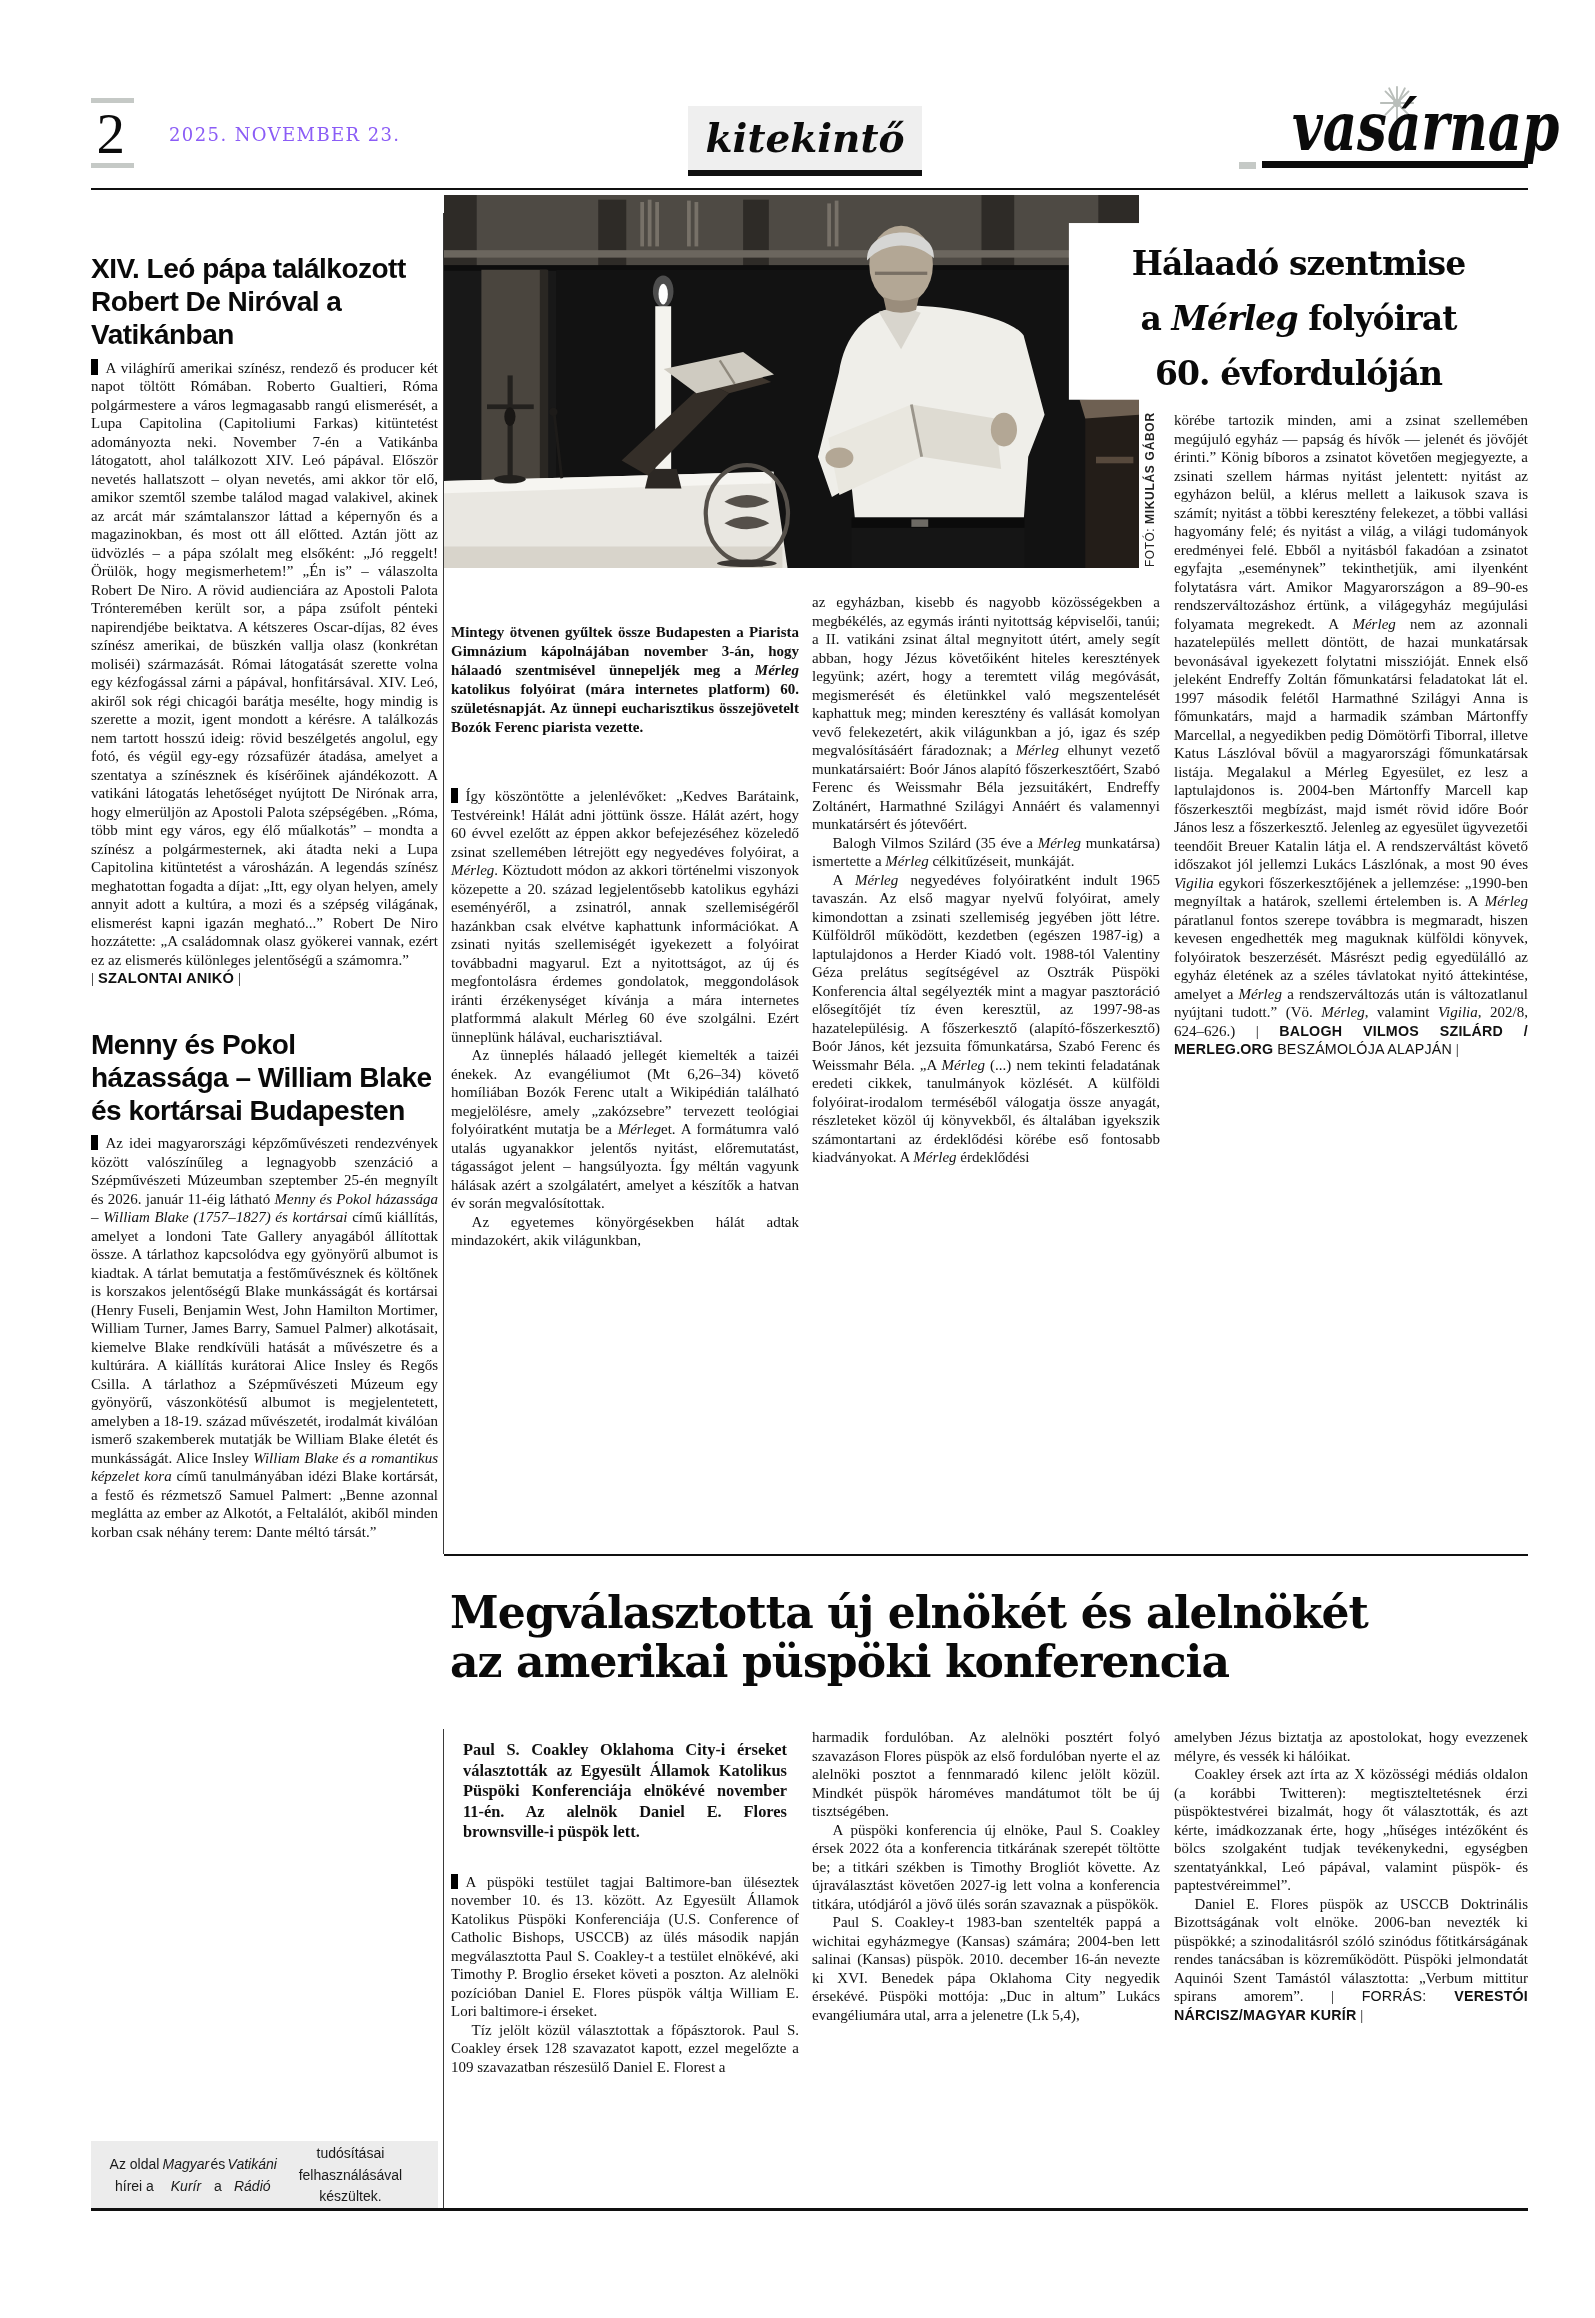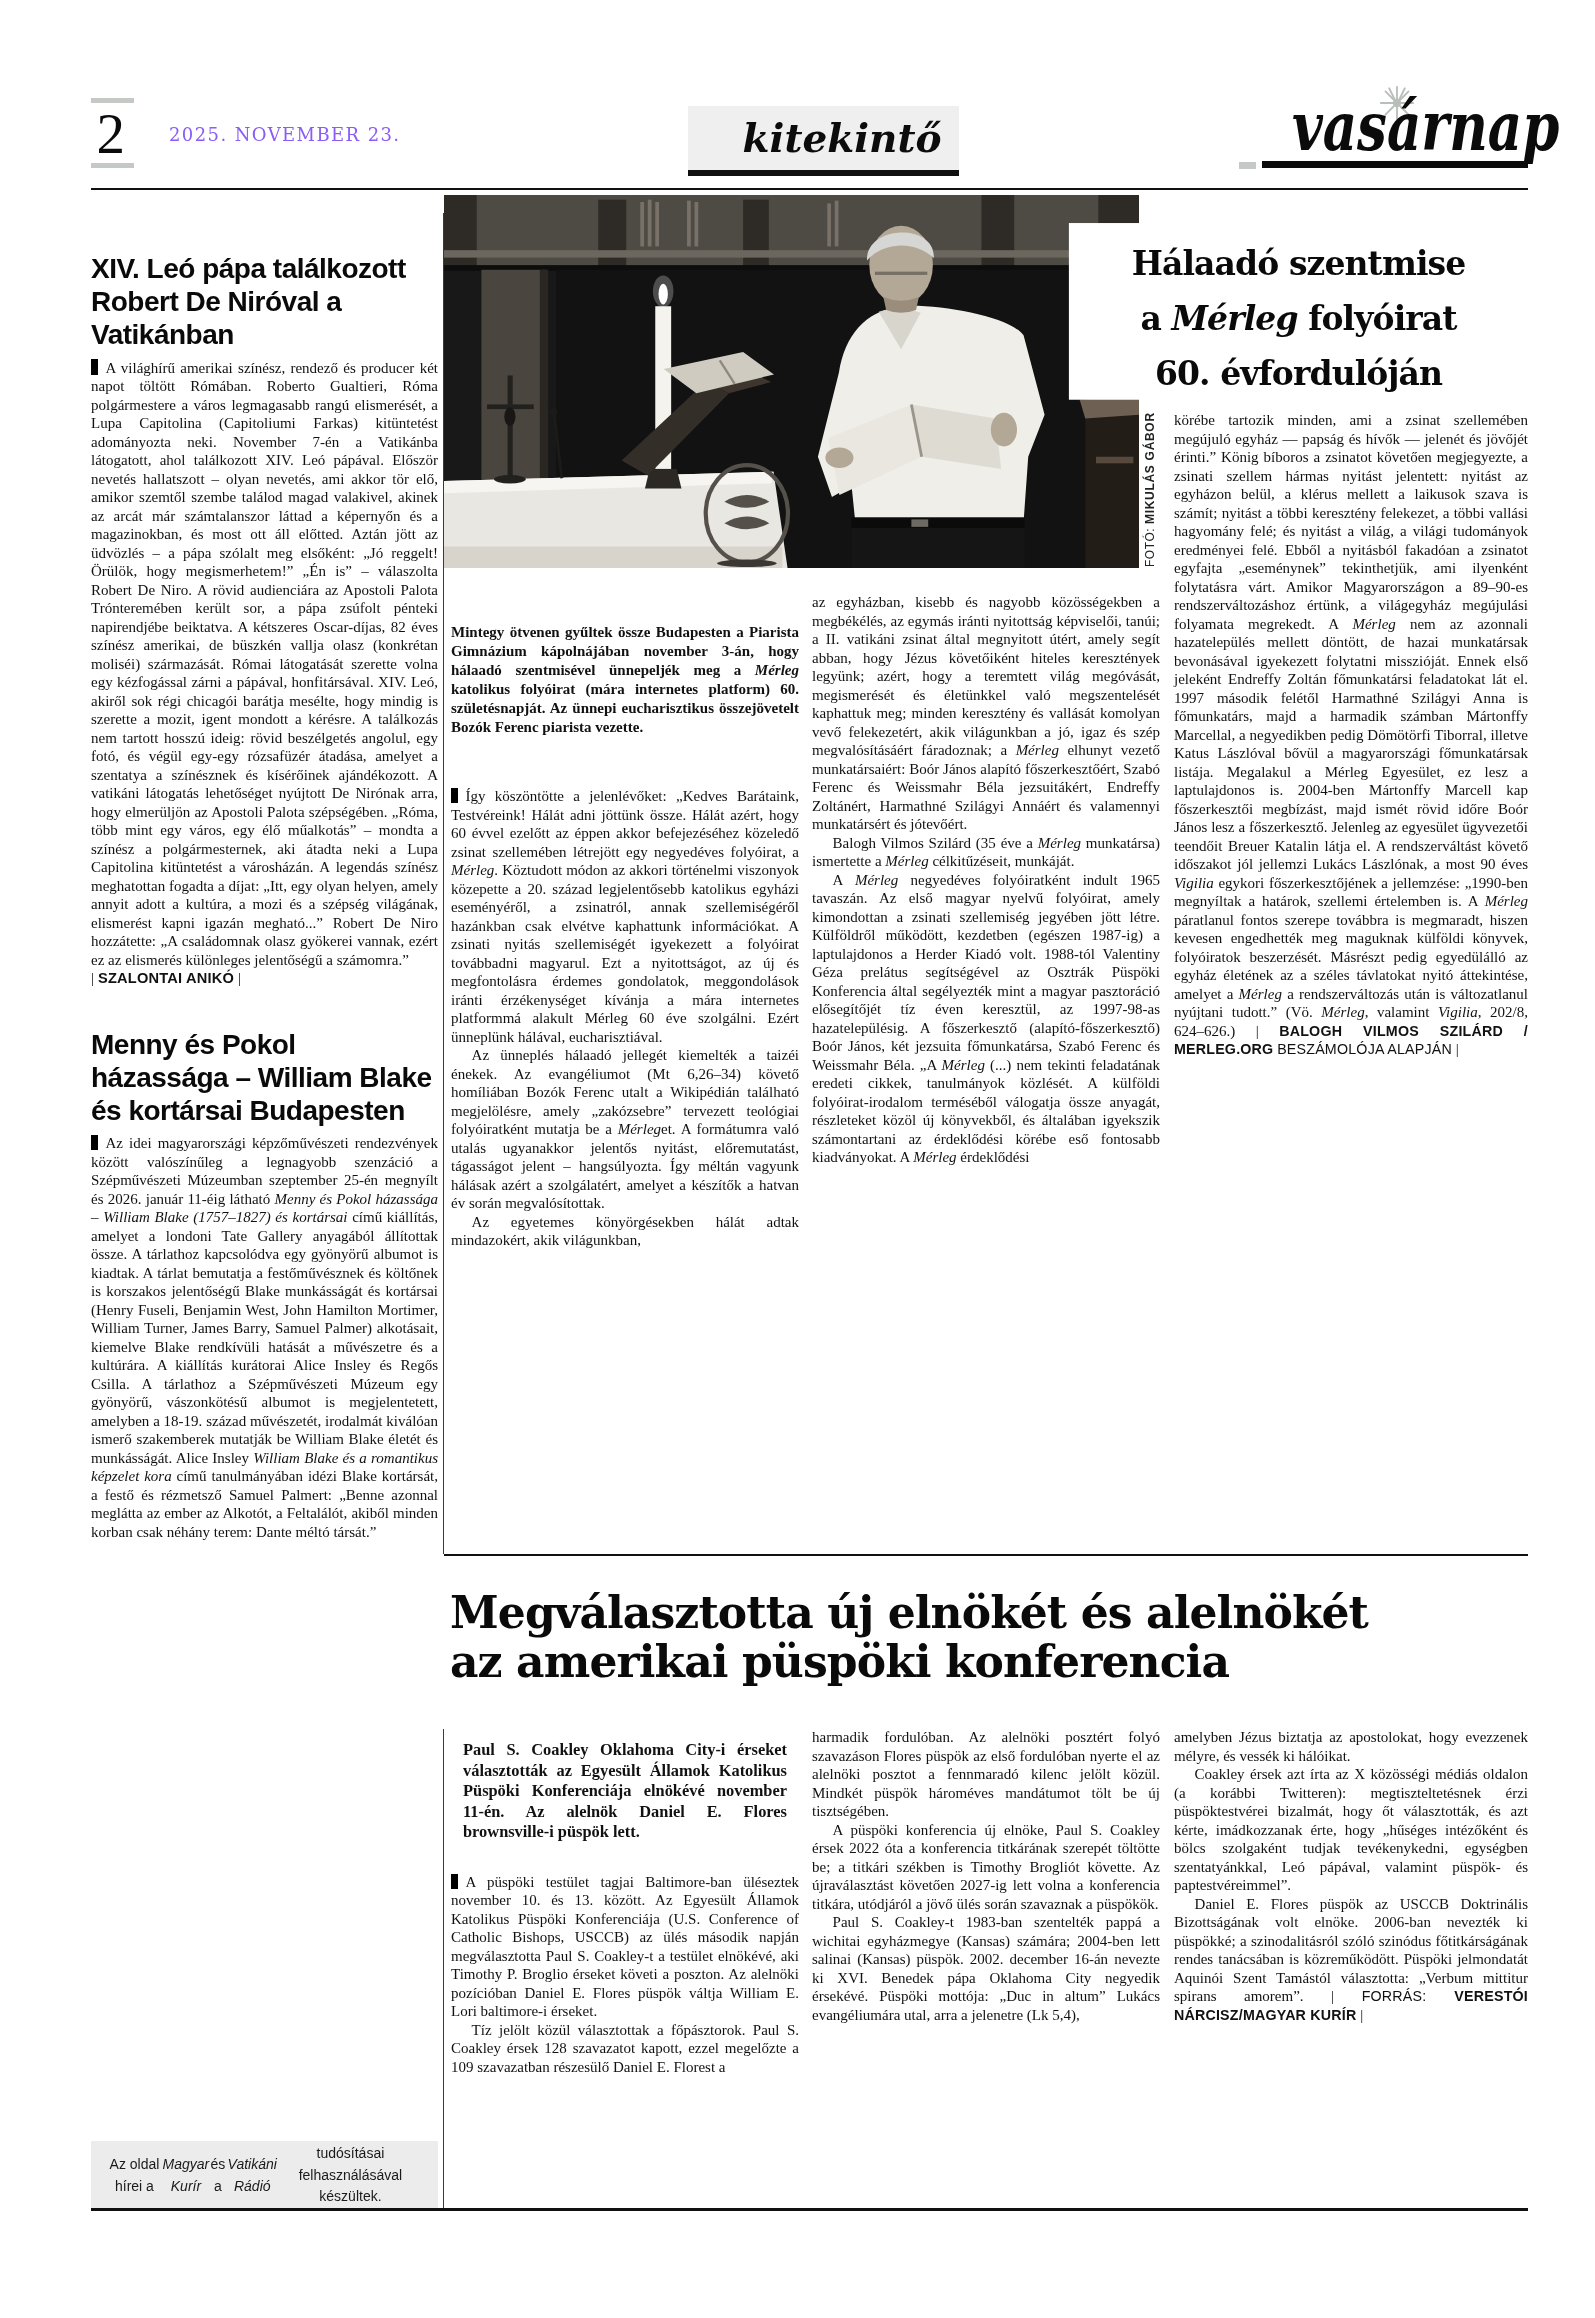--- a/index.html
+++ b/index.html
@@ -53,21 +53,21 @@
 </head>
 <body>
 
 <div class="abs" style="left:91px;top:98px;">
   <div class="graybar"></div>
   <div class="pagenum" style="padding:1.9px 0 0.9px 5.6px;">2</div>
   <div class="graybar"></div>
 </div>
 <div class="abs date" style="left:169px;top:124px;">2025. NOVEMBER 23.</div>
 
-<div class="abs badge" style="left:688px;top:106px;padding-left:37px;">
+<div class="abs badge" style="left:688px;top:106px;">
   <span>kitekintő</span>
 </div>
 
 <div class="abs" style="left:1225px;top:92px;width:304px;text-align:right;">
   <span class="abs" style="left:154px;top:-7.5px;">
     <svg width="36" height="36" viewBox="0 0 78 78">
       <g stroke="#b9beba" stroke-width="4" stroke-linecap="round">
         <line x1="39" y1="4" x2="39" y2="34"></line>
           <line x1="39" y1="44" x2="39" y2="74"></line>
         <line x1="4" y1="39" x2="30" y2="39"></line>
@@ -217,21 +217,21 @@
     </div>
   <div data-marker="">
       <p class="first">A püspöki testület tagjai Baltimore-ban üléseztek november 10. és 13. között. Az Egyesült Államok Katolikus Püspöki Konferenciája (U.S. Conference of Catholic Bishops, USCCB) az ülés második napján megválasztotta Paul S. Coakley-t a testület elnökévé, aki Timothy P. Broglio érseket követi a poszton. Az alelnöki pozícióban Daniel E. Flores püspök váltja William E. Lori baltimore-i érseket.</p>
       <p class="">Tíz jelölt közül választottak a főpásztorok. Paul S. Coakley érsek 128 szavazatot kapott, ezzel megelőzte a 109 szavazatban részesülő Daniel E. Florest a</p>
     </div>
 </div>
 
 <div class="abs col" style="left:812px;top:1728px;width:348px;">
     <p class="first">harmadik fordulóban. Az alelnöki posztért folyó szavazáson Flores püspök az első fordulóban nyerte el az alelnöki posztot a fennmaradó kilenc jelölt közül. Mindkét püspök hároméves mandátumot tölt be új tisztségében.</p>
     <p class="">A püspöki konferencia új elnöke, Paul S. Coakley érsek 2022 óta a konferencia titkárának szerepét töltötte be; a titkári székben is Timothy Brogliót követte. Az újraválasztást követően 2027-ig lett volna a konferencia titkára, utódjáról a jövő ülés során szavaznak a püspökök.</p>
-    <p class="">Paul S. Coakley-t 1983-ban szentelték pappá a wichitai egyházmegye (Kansas) számára; 2004-ben lett salinai (Kansas) püspök. 2002. december 16-án nevezte ki XVI. Benedek pápa Oklahoma City negyedik érsekévé. Püspöki mottója: „Duc in altum” Lukács evangéliumára utal, arra a jelenetre (Lk 5,4),</p>
+    <p class="">Paul S. Coakley-t 1983-ban szentelték pappá a wichitai egyházmegye (Kansas) számára; 2004-ben lett salinai (Kansas) püspök. 2010. december 16-án nevezte ki XVI. Benedek pápa Oklahoma City negyedik érsekévé. Püspöki mottója: „Duc in altum” Lukács evangéliumára utal, arra a jelenetre (Lk 5,4),</p>
   </div>
 
 <div class="abs col" style="left:1174px;top:1728px;width:354px;">
     <p class="first">amelyben Jézus biztatja az apostolokat, hogy evezzenek mélyre, és vessék ki hálóikat.</p>
     <p class="">Coakley érsek azt írta az X közösségi médiás oldalon (a korábbi Twitteren): megtiszteltetésnek érzi püspöktestvérei bizalmát, hogy őt választották, és azt kérte, imádkozzanak érte, hogy „hűséges intézőként és bölcs szolgaként tudjak tevékenykedni, egységben szentatyánkkal, Leó pápával, valamint püspök- és paptestvéreimmel”.</p>
     <p class="">Daniel E. Flores püspök az USCCB Doktrinális Bizottságának volt elnöke. 2006-ban nevezték ki püspökké; a szinodalitásról szóló szinódus főtitkárságának rendes tanácsában is közreműködött. Püspöki jelmondatát Aquinói Szent Tamástól választotta: „Verbum mittitur spirans amorem”. | <span class="by-l">FORRÁS: </span><span class="by-b">VERESTÓI NÁRCISZ/MAGYAR KURÍR</span> |</p>
   </div>
 
 <div class="abs hrule" style="left:91px;top:2208px;width:1437px;height:3.3px;"></div>
 

